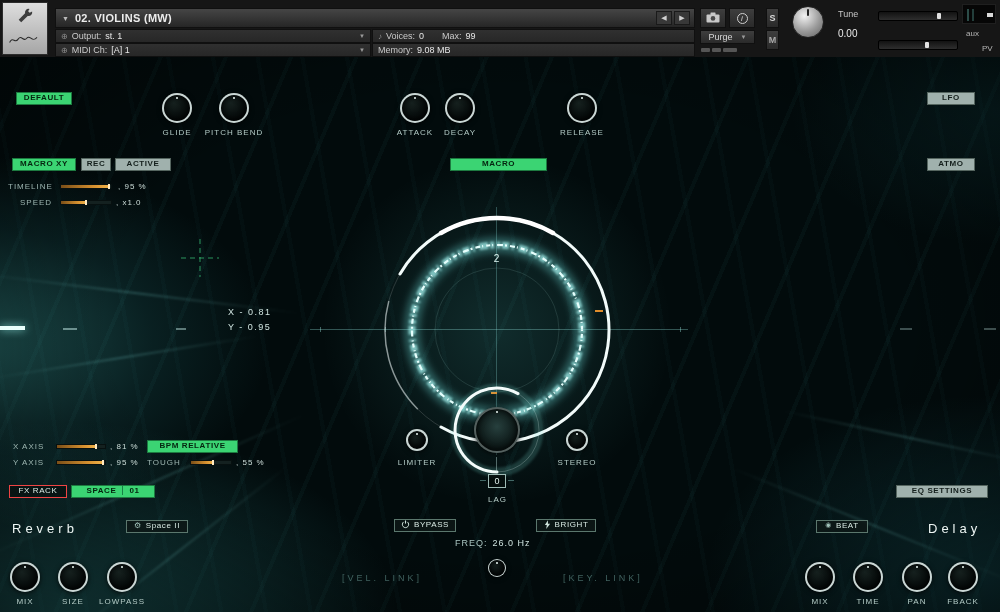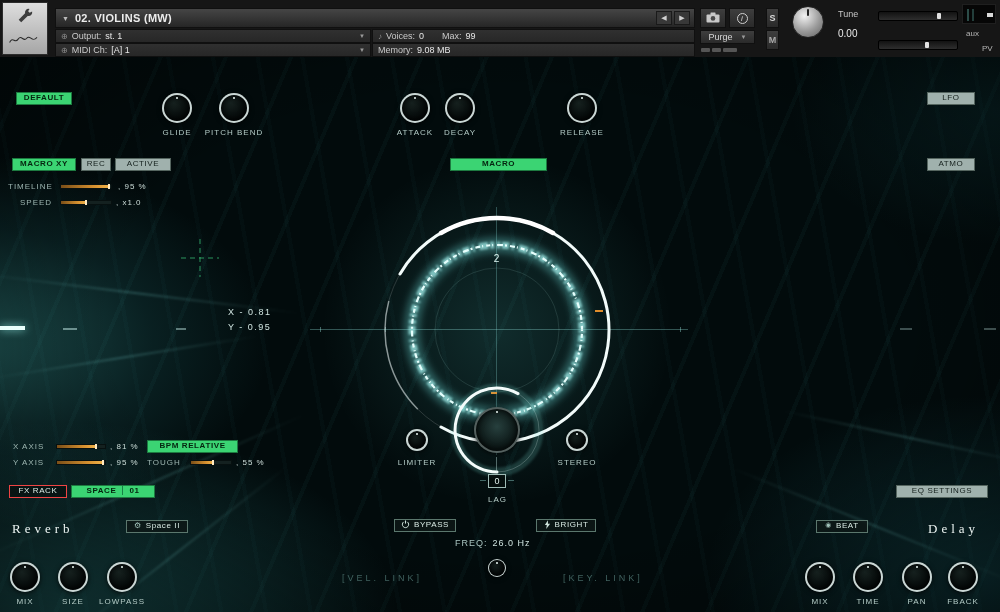--- a/index.html
+++ b/index.html
@@ -27,21 +27,21 @@
   .mini-meter{position:absolute;display:flex;gap:2px}
   .mini-meter i{display:block;width:9px;height:4px;background:#555;border-radius:1px}
 
   
   .main{position:absolute;top:57px;left:0;width:1000px;height:555px;background:#020b0c;overflow:hidden}
   .bglayer{position:absolute;inset:0;pointer-events:none}
   .streak{position:absolute;height:2px;background:linear-gradient(90deg,transparent,rgba(140,240,235,.22),transparent);filter:blur(1px);pointer-events:none}
 
   .btn{position:absolute;height:13px;display:flex;align-items:flex-start;justify-content:center;gap:4px;font-size:8px;letter-spacing:.6px;cursor:pointer;white-space:nowrap}
   .btn.green{background:var(--c-accent_green,#3bd473);color:#05240f;font-weight:bold;border:1px solid #1d7a40}
-  .btn.light{background:#a0b1ad;color:#141f1c;font-weight:normal;border:1px solid #55655f}
+  .btn.light{background:#a0b1ad;color:#141f1c;font-weight:bold;border:1px solid #55655f}
   .btn.dark{background:rgba(13,24,22,.85);border:1px solid #5b776d;color:#d9eae4}
   .btn.outline{background:rgba(8,18,16,.75);border:1px solid #ef4444;color:#d9eae4}
 
   .lbl{position:absolute;font-size:8px;color:#9db5b0;letter-spacing:1px;white-space:nowrap}
   .val{position:absolute;font-size:8px;color:#ccdcd8;letter-spacing:1px;white-space:nowrap}
 
   .bar{position:absolute;height:5px;background:#142120;border:1px solid #071010;cursor:pointer}
   .bar i{display:block;height:100%;background:linear-gradient(90deg,#7a4e17,var(--c-slider_orange,#d89230) 70%,#f0b34a);position:relative}
   .bar i::after{content:"";position:absolute;right:-1px;top:-1px;width:2px;height:5px;background:#ffe9c0}
 
@@ -50,21 +50,21 @@
   .knob{border-radius:50%;border:2px solid rgba(219,232,230,.92);background:radial-gradient(circle at 38% 32%,#16211f,#030707 70%);position:relative;box-shadow:0 1px 5px rgba(0,0,0,.75),inset 0 0 6px rgba(0,0,0,.85);cursor:pointer}
   .knob::after{content:"";position:absolute;left:50%;top:2px;width:2px;height:2px;margin-left:-1px;border-radius:50%;background:#ecf8f5}
   .k30{width:30px;height:30px}
   .k22{width:22px;height:22px}
   .k18{width:18px;height:18px;border-width:1.5px}
   .k46{width:46px;height:46px;border-color:rgba(219,232,230,.35);background:radial-gradient(circle at 50% 42%,#27403e,#0a1413 68%)}
 
   .tick{position:absolute;background:rgba(160,235,228,.4);pointer-events:none}
   .otick{position:absolute;background:#e08c2b;pointer-events:none}
 
-  .bigtitle{position:absolute;font-family:Liberation Serif, serif;font-size:13px;letter-spacing:4px;color:#eef6f4}
+  .bigtitle{position:absolute;font-family:Liberation Sans, sans-serif;font-size:13px;letter-spacing:4px;color:#eef6f4}
   .linklbl{position:absolute;font-size:9px;letter-spacing:3px;color:#41625f;cursor:pointer;white-space:nowrap}
   .readout{position:absolute;font-size:9px;letter-spacing:1.5px;color:#d2e6e2;white-space:nowrap}
 
   .lagbox{position:absolute;left:488px;top:417px;width:18px;height:14px;border:1px solid #9ebab5;background:rgba(5,12,11,.8);color:#e2f2ee;font-size:9px;display:flex;align-items:center;justify-content:center;cursor:pointer}
 </style>
 </head>
 <body>
 
 <div class="stage">
 

